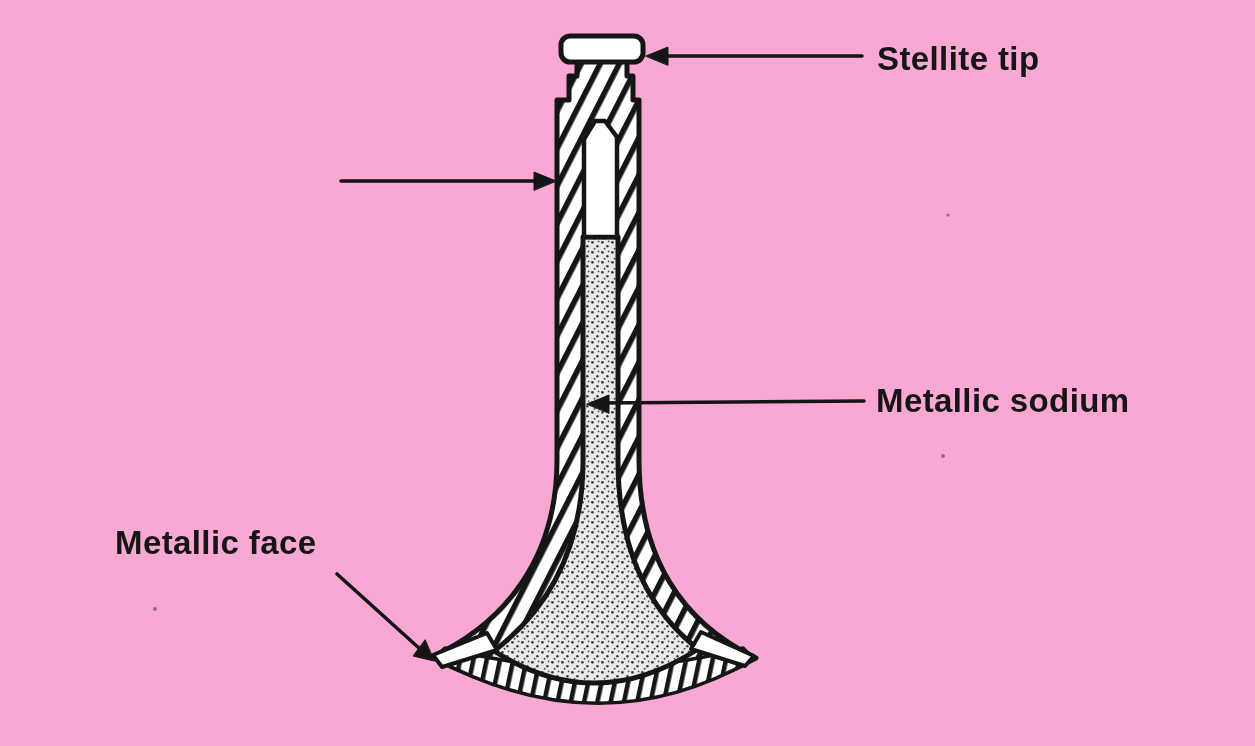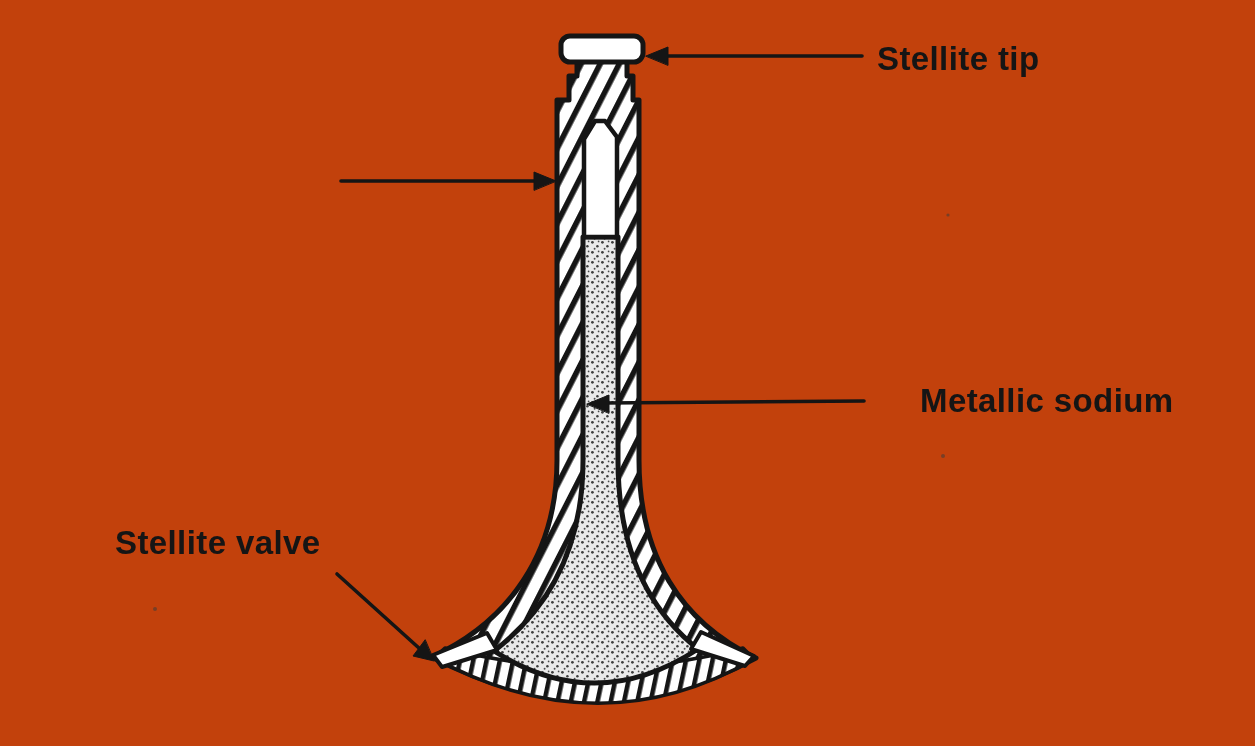--- a/index.html
+++ b/index.html
@@ -4,42 +4,42 @@
 <style>
   html, body {
     margin: 0;
     padding: 0;
     background: #ffffff;
   }
   .figure {
     position: relative;
     width: 1255px;
     height: 746px;
-    background: #c2410c;
+    background: #f9a8d4;
     overflow: hidden;
     font-family: "Liberation Sans", sans-serif;
   }
   .figure svg {
     position: absolute;
     left: 0;
     top: 0;
   }
   .label {
     position: absolute;
     color: #151515;
     font-size: 33px;
     font-weight: 700;
     letter-spacing: 0.4px;
     line-height: 45px;
     white-space: pre-line;
     -webkit-font-smoothing: antialiased;
   }
   .lbl-tip   { left: 877px; top: 36px;  }
   .lbl-stem  { left: 102px; top: 152px; }
-  .lbl-na    { left: 876px; top: 378px; margin-left: 44px; }
+  .lbl-na    { left: 876px; top: 378px; }
   .lbl-face  { left: 115px; top: 520px; }
 </style>
 </head>
 <body>
 
 <div class="figure">
 
   <svg width="1255" height="746" viewBox="0 0 1255 746" xmlns="http://www.w3.org/2000/svg">
     <defs>
 
@@ -105,15 +105,15 @@
 
     <g fill="#3c3c3c" opacity="0.55">
       <circle cx="155" cy="609" r="2"></circle>
       <circle cx="943" cy="456" r="2"></circle>
       <circle cx="948" cy="215" r="1.6"></circle>
     </g>
   </svg>
 
   <div class="label lbl-tip">Stellite tip</div>
   <div class="label lbl-na">Metallic sodium</div>
-  <div class="label lbl-face">Stellite valve</div>
+  <div class="label lbl-face">Metallic face</div>
 
 </div>
 
 </body></html>

